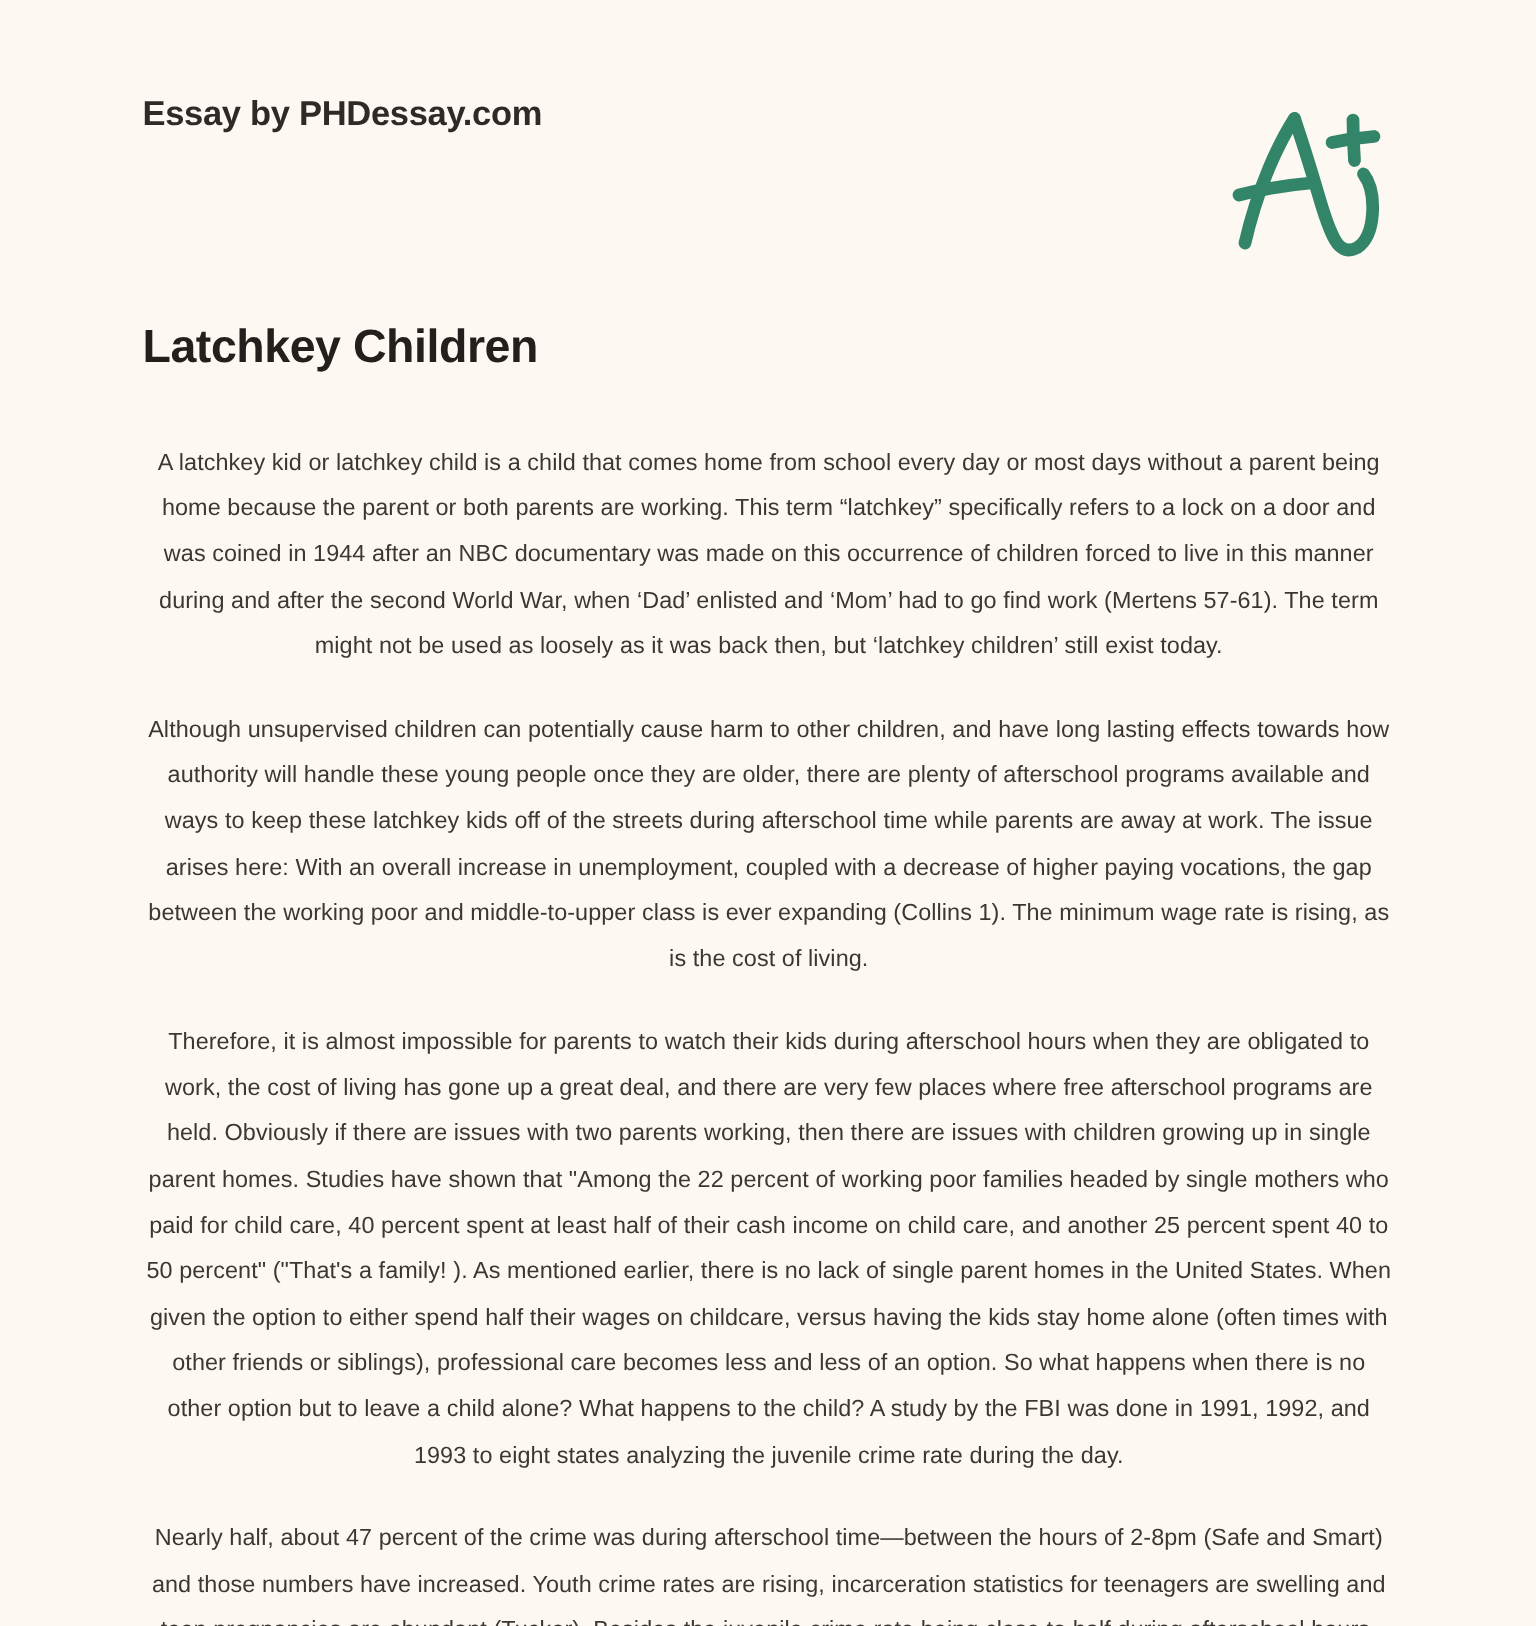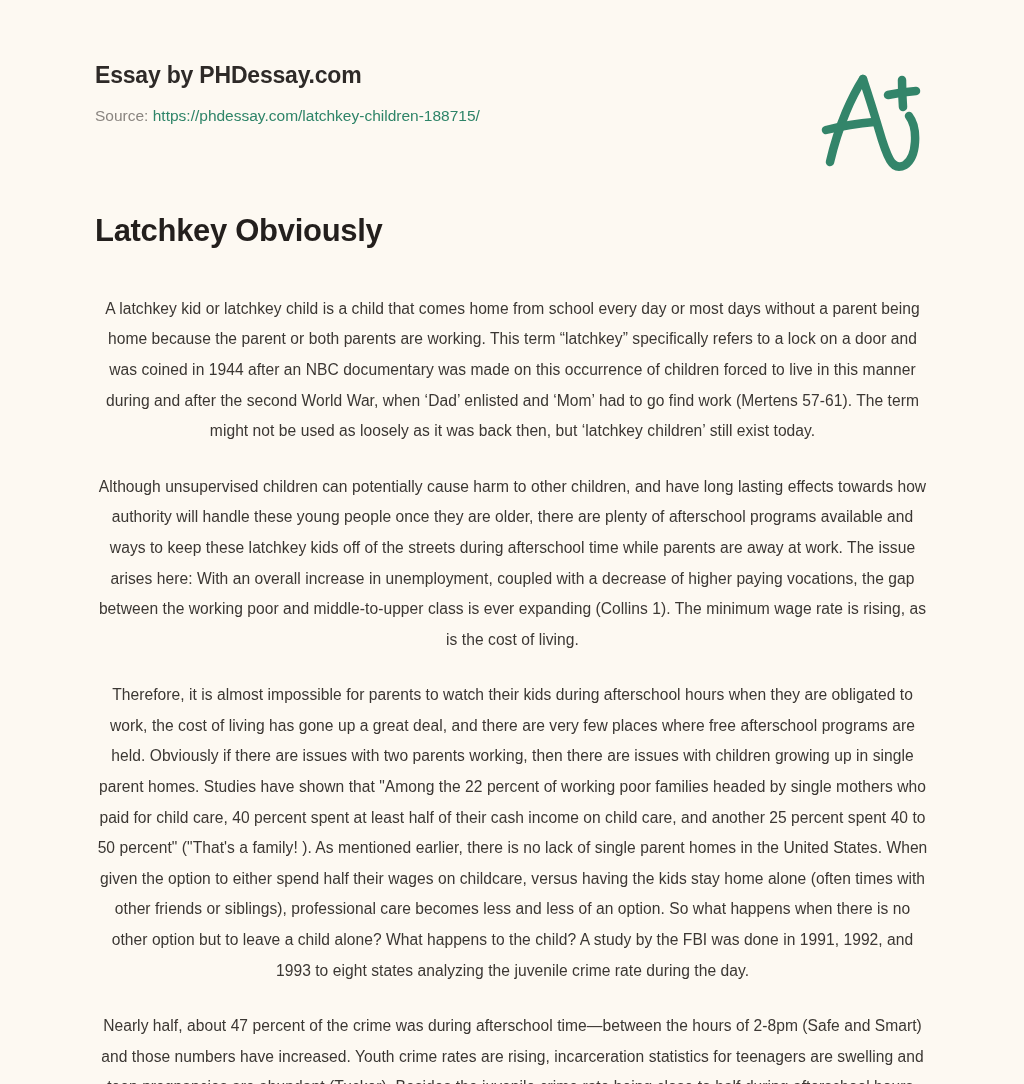--- a/index.html
+++ b/index.html
@@ -115,24 +115,20 @@
 </head>
 <body>
 
 <div class="page">
 
   <div class="header">
 
     <div class="brand-block">
       <div class="brand-title">Essay by PHDessay.com</div>
 
-      <div class="source-line">
-        <span class="source-label">Source:</span>
-        <a class="source-url" href="#">https://phdessay.com/latchkey-children-188715/</a>
-      </div>
     </div>
 
     <div class="logo">
       <svg viewBox="0 0 120 110" xmlns="http://www.w3.org/2000/svg">
         <g fill="none" stroke="#33856A" stroke-width="8.5" stroke-linecap="round" stroke-linejoin="round">
 
           <path d="M18 100 Q 24 74 34 50 Q 42 31 51 17"></path>
 
           <path d="M51 17 Q 60 44 67 68 Q 73 89 78 98 Q 84 108 93 103 Q 102 97 103 80 Q 104 63 97 54"></path>
 
@@ -141,21 +137,21 @@
           <path d="M76 33 Q 90 30 104 29"></path>
 
           <path d="M90 18 Q 90 31 91 45"></path>
         </g>
       </svg>
     </div>
 
   </div>
 
   <div class="article">
-    <h1 class="article-title">Latchkey Obviously</h1>
+    <h1 class="article-title">Latchkey Children</h1>
 
     <div class="article-body">
       <p>A latchkey kid or latchkey child is a child that comes home from school every day or most days without a parent being home because the parent or both parents are working. This term “latchkey” specifically refers to a lock on a door and was coined in 1944 after an NBC documentary was made on this occurrence of children forced to live in this manner during and after the second World War, when ‘Dad’ enlisted and ‘Mom’ had to go find work (Mertens 57-61). The term might not be used as loosely as it was back then, but ‘latchkey children’ still exist today.</p>
       <p>Although unsupervised children can potentially cause harm to other children, and have long lasting effects towards how authority will handle these young people once they are older, there are plenty of afterschool programs available and ways to keep these latchkey kids off of the streets during afterschool time while parents are away at work. The issue arises here: With an overall increase in unemployment, coupled with a decrease of higher paying vocations, the gap between the working poor and middle-to-upper class is ever expanding (Collins 1). The minimum wage rate is rising, as is the cost of living.</p>
       <p>Therefore, it is almost impossible for parents to watch their kids during afterschool hours when they are obligated to work, the cost of living has gone up a great deal, and there are very few places where free afterschool programs are held. Obviously if there are issues with two parents working, then there are issues with children growing up in single parent homes. Studies have shown that "Among the 22 percent of working poor families headed by single mothers who paid for child care, 40 percent spent at least half of their cash income on child care, and another 25 percent spent 40 to 50 percent" ("That's a family! ). As mentioned earlier, there is no lack of single parent homes in the United States. When given the option to either spend half their wages on childcare, versus having the kids stay home alone (often times with other friends or siblings), professional care becomes less and less of an option. So what happens when there is no other option but to leave a child alone? What happens to the child? A study by the FBI was done in 1991, 1992, and 1993 to eight states analyzing the juvenile crime rate during the day.</p>
       <p>Nearly half, about 47 percent of the crime was during afterschool time—between the hours of 2-8pm (Safe and Smart) and those numbers have increased. Youth crime rates are rising, incarceration statistics for teenagers are swelling and teen pregnancies are abundant (Tucker). Besides the juvenile crime rate being close to half during afterschool hours, The Carnegie Council on Adolescent Development found that 8th graders who are alone 11 hours a week are twice as likely to abuse drugs as adolescents who are busy after school.</p>
 
     </div>
   </div>
 

